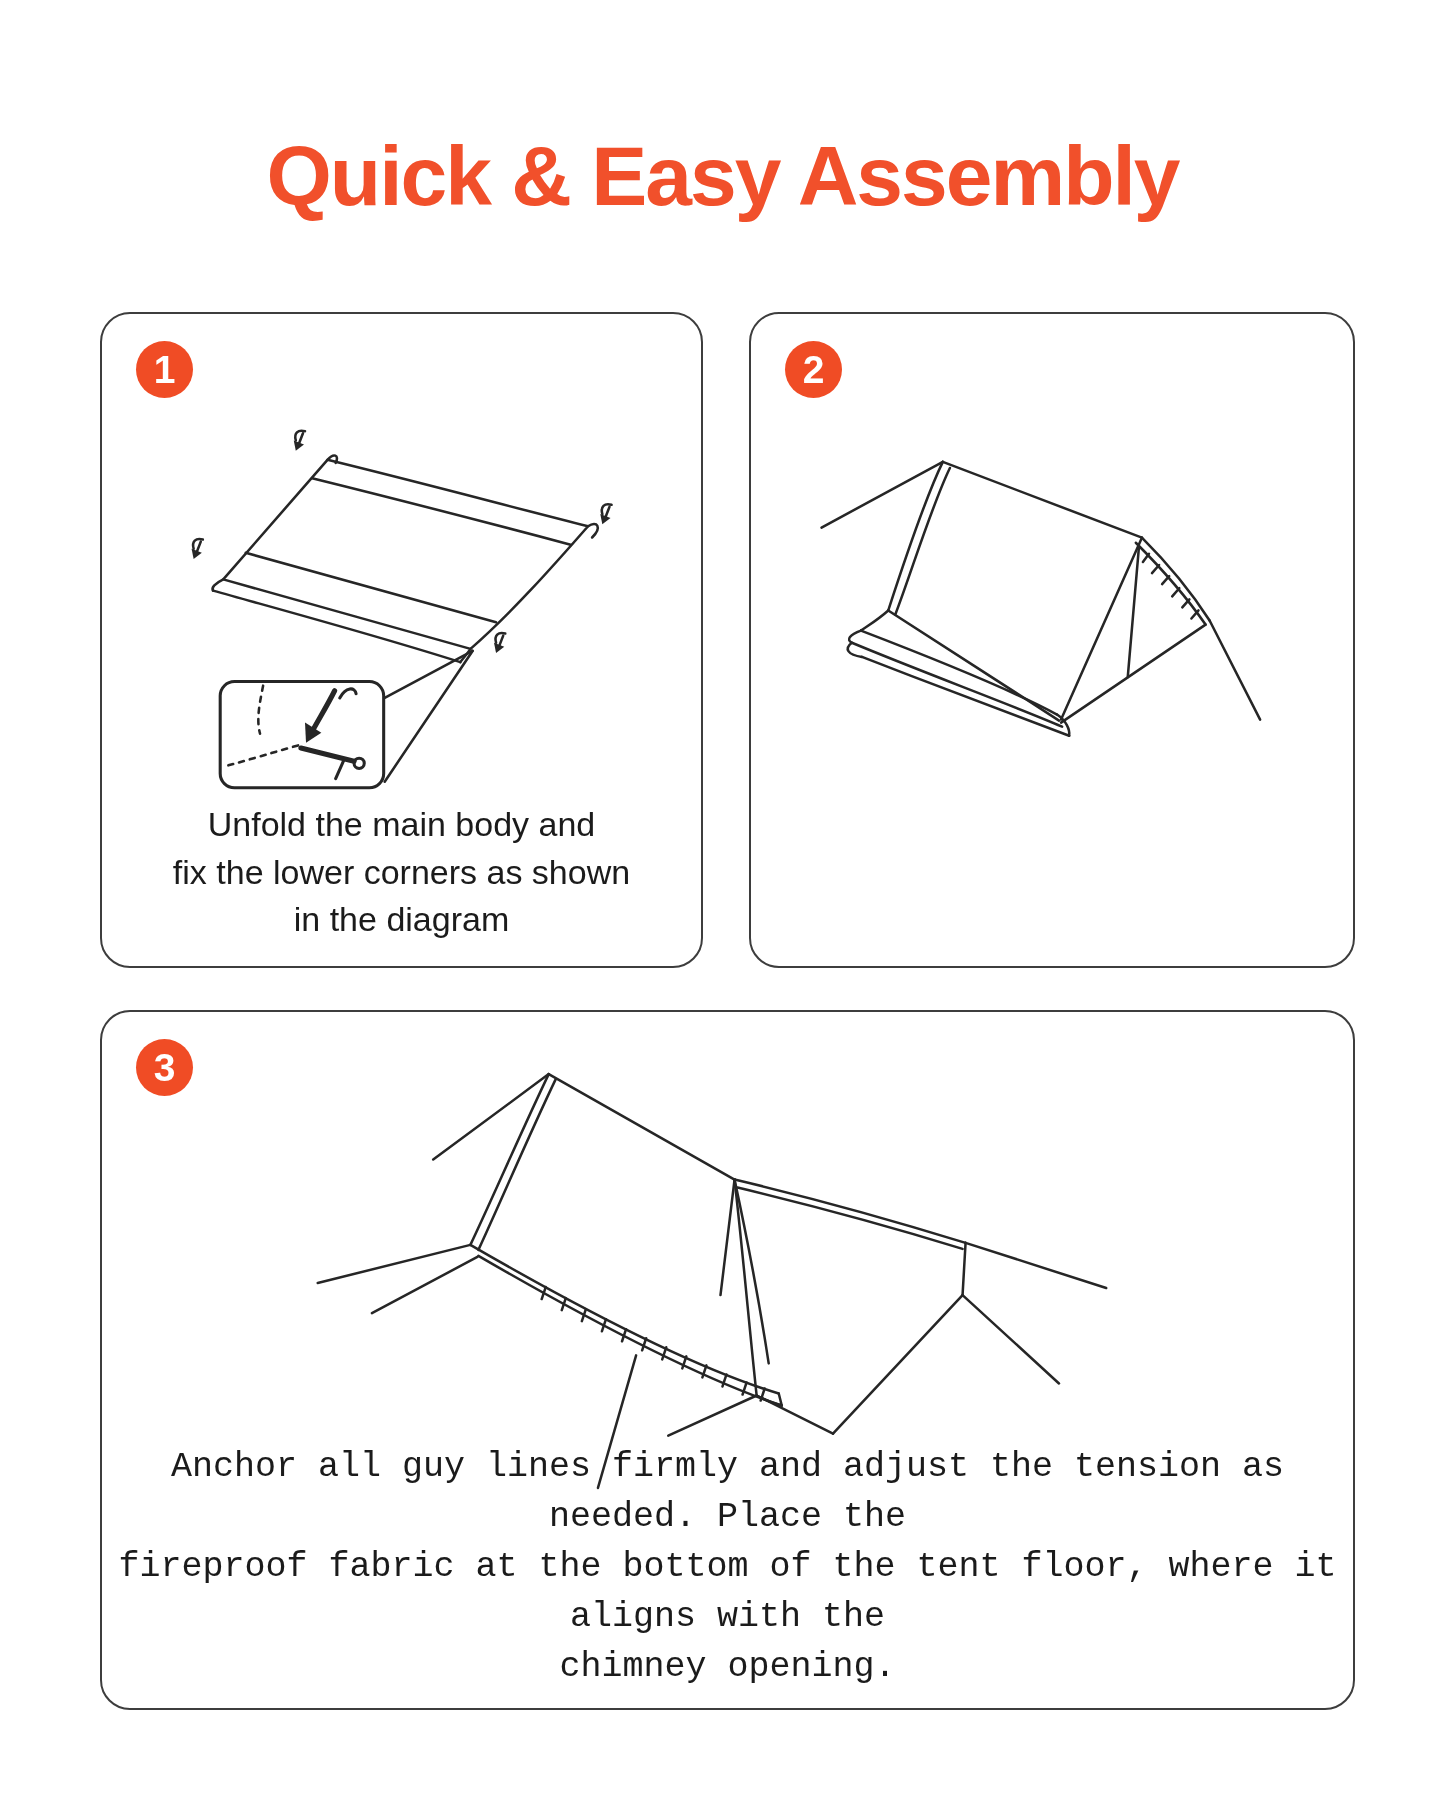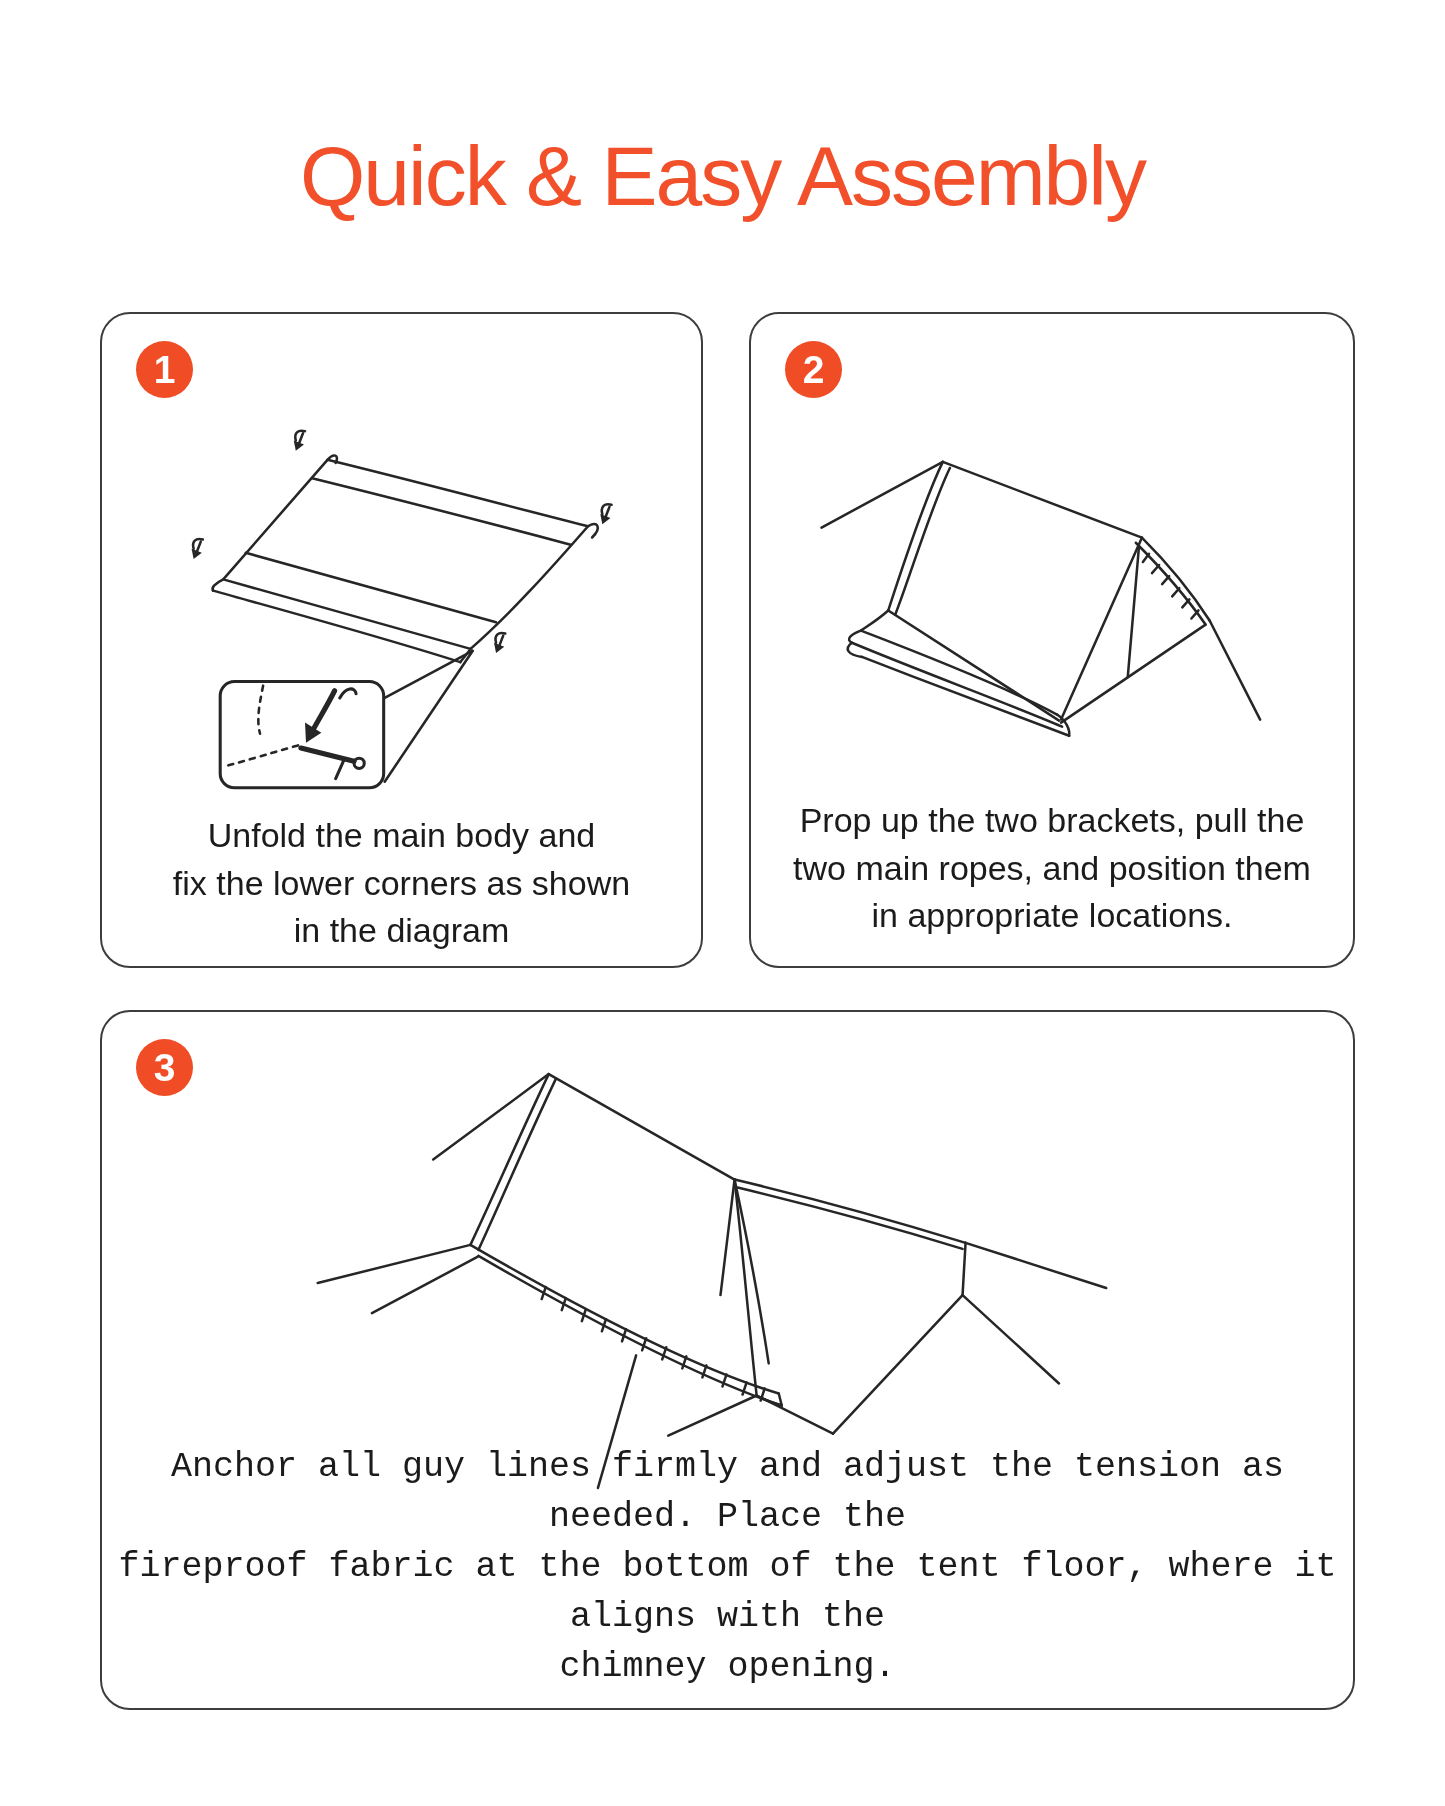--- a/index.html
+++ b/index.html
@@ -9,21 +9,21 @@
     background:#ffffff;
     font-family:"Liberation Sans", sans-serif;
     overflow:hidden;
   }
   .title{
     position:absolute;
     top:128px;left:0;width:100%;
     margin:0;
     text-align:center;
     font-size:84px;
-    font-weight:normal;
+    font-weight:bold;
     letter-spacing:-2px;
     color:#F1502B;
   }
   .panel{
     position:absolute;
     background:#ffffff;
     border:2.5px solid #3D3D3D;
     border-radius:30px;
     box-sizing:border-box;
   }
@@ -44,21 +44,21 @@
   .caption{
     position:absolute;
     left:0;right:0;
     margin:0;
     text-align:center;
     color:#1B1B1B;
     font-size:34px;
     line-height:1.4;
     white-space:pre-line;
   }
-  .panel-1 .caption{bottom:11px;}
+  .panel-1 .caption{bottom:22px;}
   .panel-2 .caption{bottom:26px;}
   .panel-3 .caption{bottom:16px;font-size:35px;line-height:1.43;font-family:Liberation Mono, monospace;}
   .illus{position:absolute;}
   .illus-1{left:62px;top:110px;width:470px;height:368px;}
   .illus-2{left:22px;top:62px;width:566px;height:384px;}
   .illus-3{left:212px;top:42px;width:1046px;height:452px;}
   .ln{fill:none;stroke:#262626;stroke-width:2.5;stroke-linecap:round;stroke-linejoin:round;}
   .ln-thick{fill:none;stroke:#262626;stroke-width:5;stroke-linecap:round;}
   .ln-med{fill:none;stroke:#262626;stroke-width:3;stroke-linecap:round;}
   .ln-dash{fill:none;stroke:#262626;stroke-width:2.5;stroke-linecap:round;stroke-dasharray:5 6;}
@@ -150,23 +150,20 @@
 
       <path class="ln" d="M114,232 C104,241 94,247 87,252"></path>
       <path class="ln" d="M87,252 C160,280 235,310 281,335"></path>
       <path class="ln" d="M87,252 C76,256 72,261 78,264"></path>
       <path class="ln" d="M78,264 C150,294 235,325 286,347"></path>
       <path class="ln" d="M78,264 C70,270 74,276 88,278"></path>
       <path class="ln" d="M88,278 C160,306 240,336 293,356"></path>
       <path class="ln" d="M281,335 C290,341 294,350 293,356"></path>
     </svg>
 
-    <p class="caption">Prop up the two brackets, pull the
-two main ropes, and position them
-in appropriate locations.</p>
   </section>
 
   <section class="panel panel-3">
     <div class="badge">3</div>
 
     <svg class="illus illus-3" viewBox="0 0 1040 450" role="img" aria-label="pitched-tent-with-all-guy-lines-anchored">
 
       <path class="ln" d="M233,20 L418,125"></path>
 
       <path class="ln" d="M233,20 L118,105"></path>

